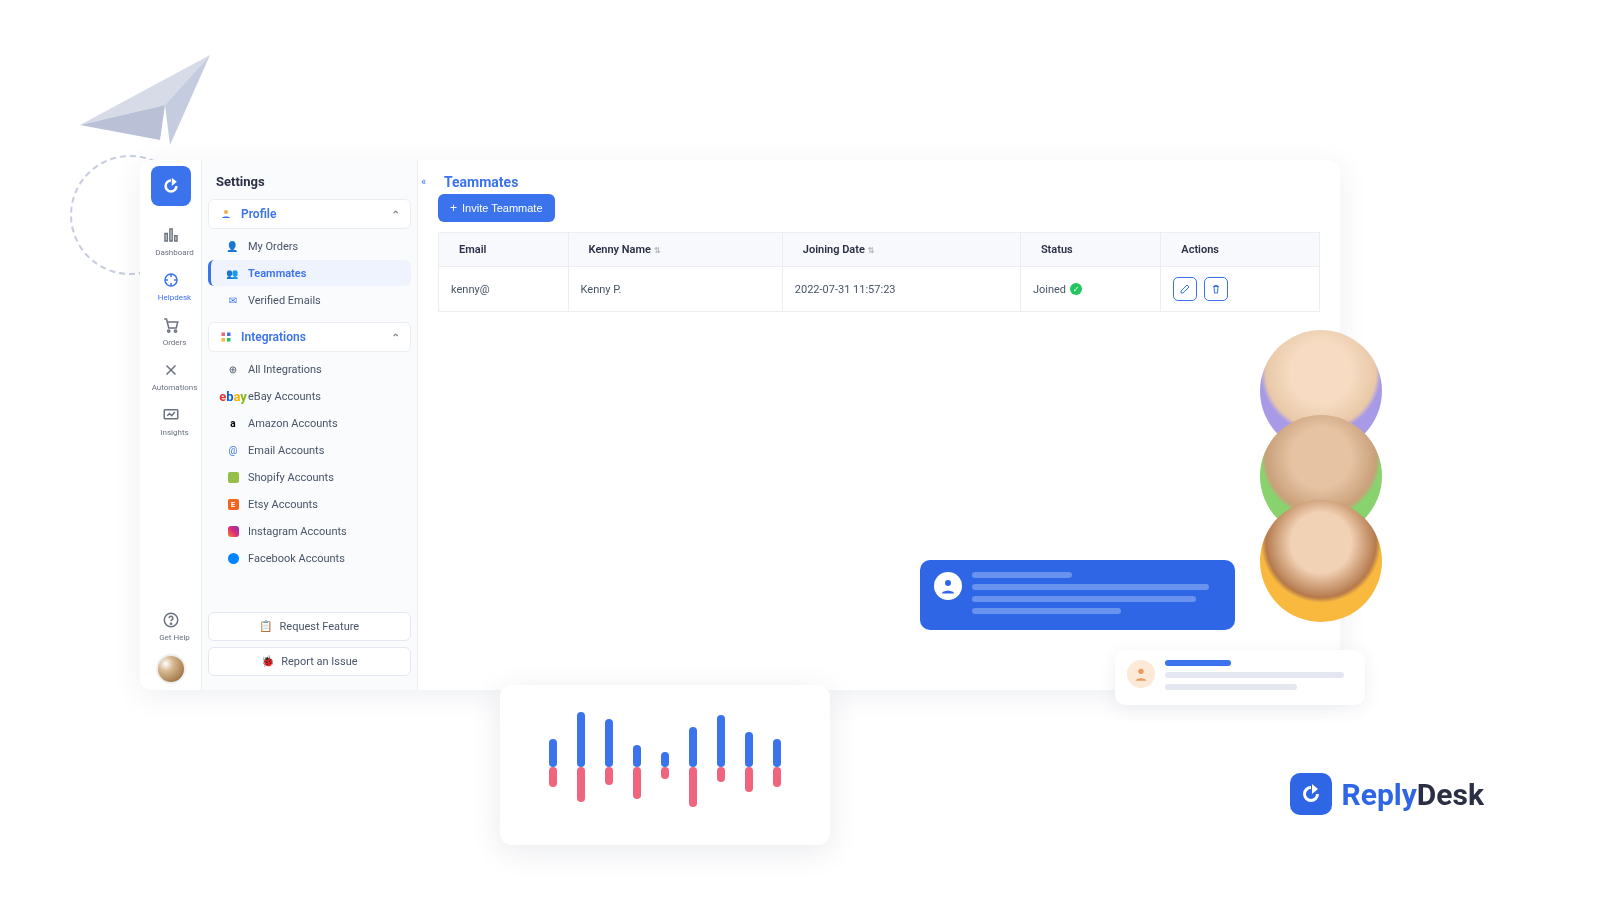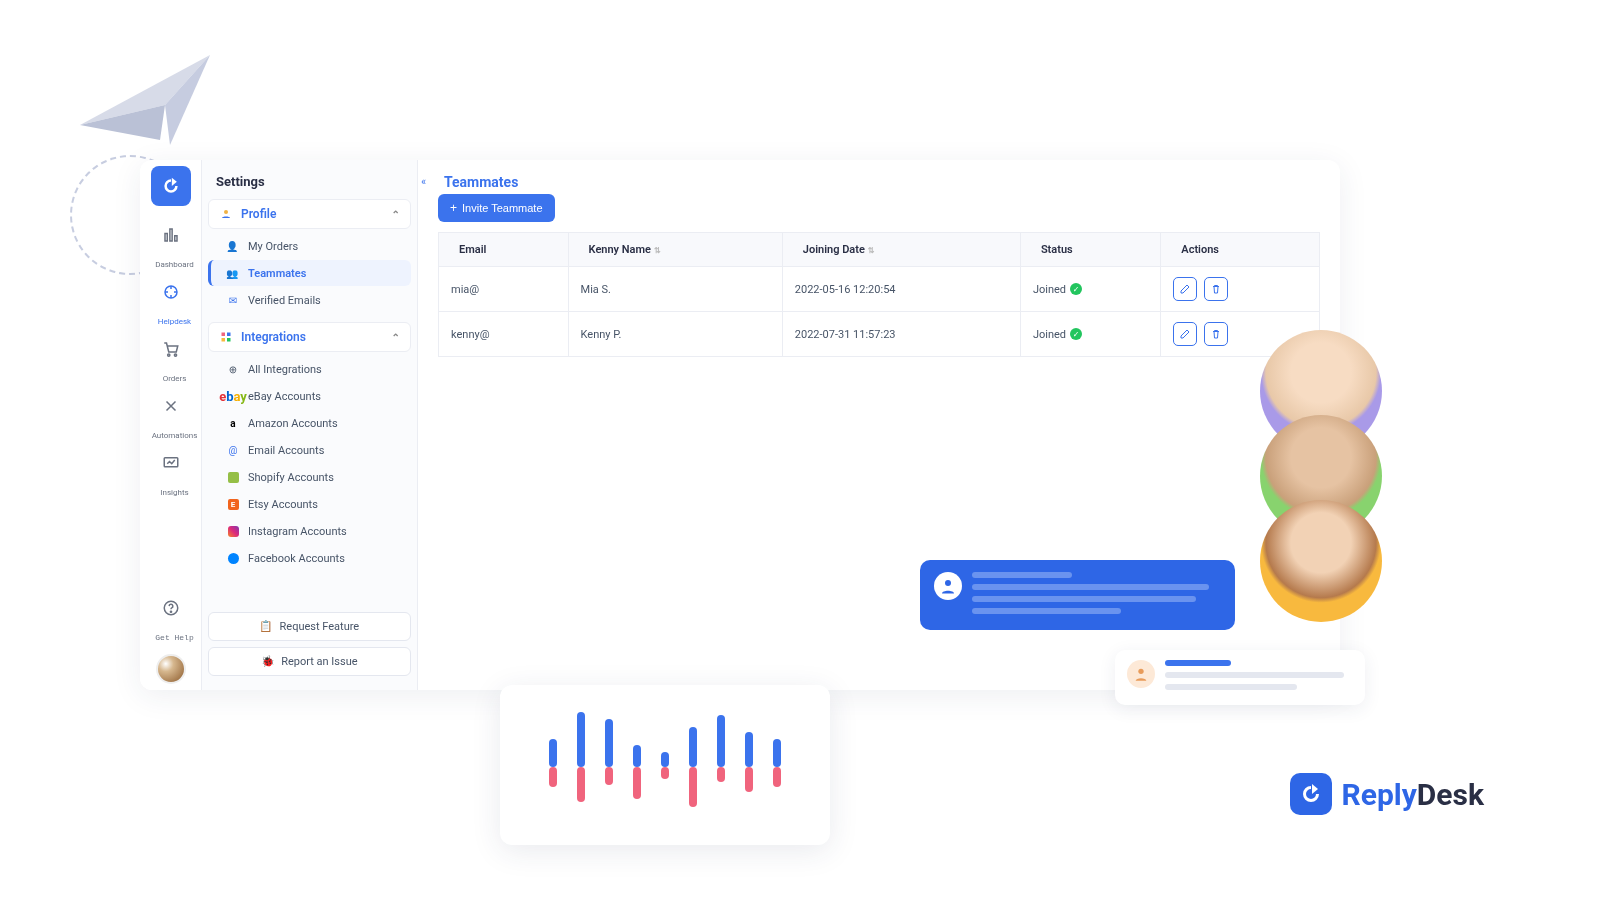--- a/index.html
+++ b/index.html
@@ -64,28 +64,28 @@
       cursor: pointer;
       color: #6b7280;
       width: 100%;
     }
     .nav-item-icon {
       width: 22px; height: 22px;
       display: flex; align-items: center; justify-content: center;
     }
     .nav-item-label {
       font-size: 8px;
-      margin-top: 14px;
+      margin-top: 2px;
       color: #6b7280;
       padding-left: 8px;
     }
     .nav-bottom {
       margin-top: auto;
       padding-bottom: 6px;
-      display: flex; flex-direction: column; align-items: center; font-family: Liberation Mono, monospace;
+      display: flex; flex-direction: column; align-items: center;
     }
     .avatar-btn {
       width: 30px; height: 30px; border-radius: 50%;
       background: radial-gradient(circle at 30% 30%, #fff 0%, #d6b78e 30%, #8b5a2b 100%);
       margin-top: 6px;
       border: 2px solid #eee;
     }
     .settings-sidebar {
       width: 216px;
       background: #fafbfd;
@@ -512,40 +512,20 @@
       <thead>
         <tr>
           <th><span>Email</span></th>
           <th><span>Kenny Name</span><span class="sort">⇅</span></th>
           <th><span>Joining Date</span><span class="sort">⇅</span></th>
           <th><span>Status</span></th>
           <th><span>Actions</span></th>
         </tr>
       </thead>
       <tbody id="teammates-body">
-          <tr>
-    <td>mia@</td>
-    <td>Mia S.</td>
-    <td>2022-05-16 12:20:54</td>
-    <td>
-              <span class="status-cell">Joined<span class="status-check">✓</span></span>
-            </td>
-    <td>
-      <button class="action-btn">
-                <svg width="12" height="12" viewBox="0 0 24 24" fill="none" stroke="#3b73ed" stroke-width="2">
-                  <path d="M4 20h4L20 8l-4-4L4 16v4z"></path>
-                </svg>
-              </button>
-      <button class="action-btn">
-                <svg width="12" height="12" viewBox="0 0 24 24" fill="none" stroke="#3b73ed" stroke-width="2">
-                  <path d="M6 7h12M9 7V5h6v2M8 7l1 13h6l1-13"></path>
-                </svg>
-              </button>
-    </td>
-          </tr>
           <tr>
     <td>kenny@</td>
     <td>Kenny P.</td>
     <td>2022-07-31 11:57:23</td>
     <td>
               <span class="status-cell">Joined<span class="status-check">✓</span></span>
             </td>
     <td>
       <button class="action-btn">
                 <svg width="12" height="12" viewBox="0 0 24 24" fill="none" stroke="#3b73ed" stroke-width="2">

